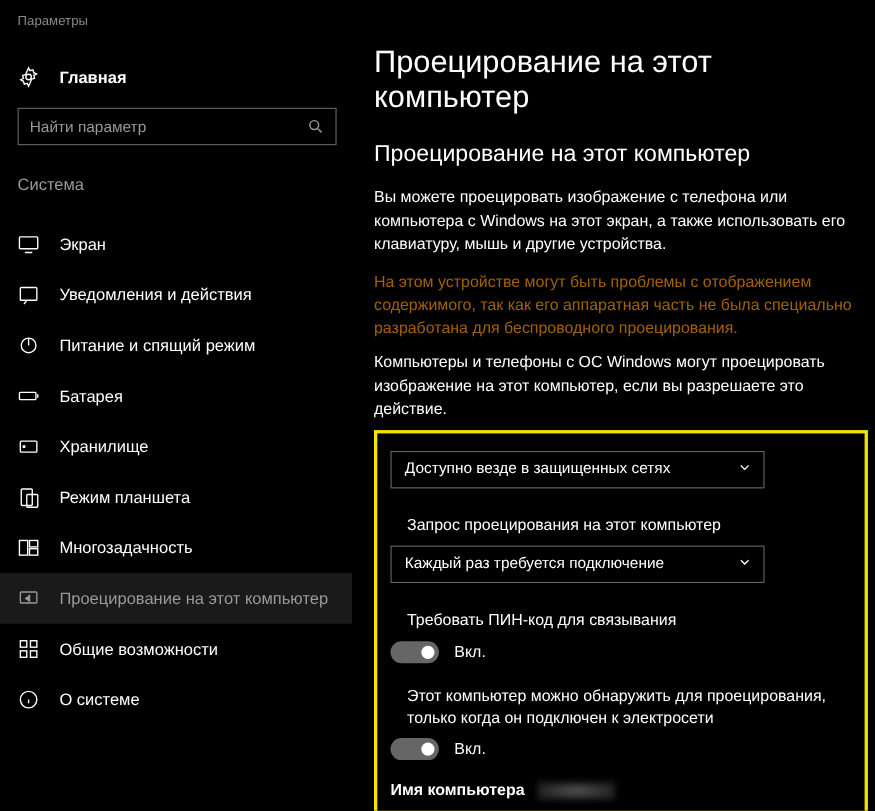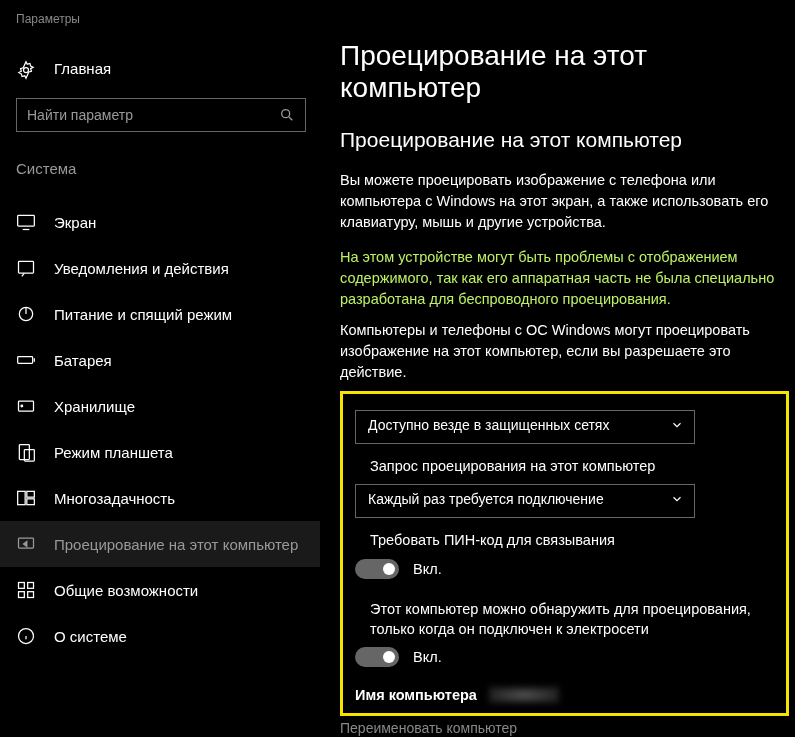--- a/index.html
+++ b/index.html
@@ -20,23 +20,25 @@
     .content {
       display: flex;
     }
     
     .sidebar {
       width: 320px;
       padding: 10px 0 0 16px;
     }
     .home-row {
       display: flex;
+      align-items: center;
       gap: 18px;
       padding: 22px 0 18px 0;
       cursor: pointer;
+      font-weight: bold;
     }
     .home-row .icon { width: 20px; height: 20px; display: flex; align-items: center; justify-content: center; }
     .home-label { font-size: 15px; }
     .search-box {
       display: flex;
       align-items: center;
       border: 1px solid #666666;
       width: 290px;
       height: 34px;
       padding: 12px 10px;
@@ -91,40 +93,40 @@
       font-size: 21px;
       font-weight: 400;
       padding-bottom: 18px;
     }
     .body-text {
       font-size: 14.5px;
       line-height: 1.45;
       padding-bottom: 14px;
     }
     .warning-text {
-      color: #bef264;
+      color: #a16207;
       font-size: 14.5px;
       line-height: 1.45;
       padding-bottom: 10px;
     }
     .highlight-box {
       border: 3px solid #f5e400;
       padding: 16px 12px 10px 12px;
       margin-top: 4px;
     }
     .dropdown {
       border: 1px solid #666666;
       width: 340px;
       height: 34px;
       display: flex;
       align-items: center;
       justify-content: space-between;
       padding: 0 10px 4px 12px;
       cursor: pointer;
-      margin-bottom: 12px;
+      margin-bottom: 24px;
     }
     .dropdown-value { font-size: 14px; }
     .chevron { width: 14px; height: 14px; }
     .setting-label {
       font-size: 14.5px;
       padding-bottom: 8px;
       line-height: 1.4;
       margin-left: 15px;
     }
     .toggle-row {

